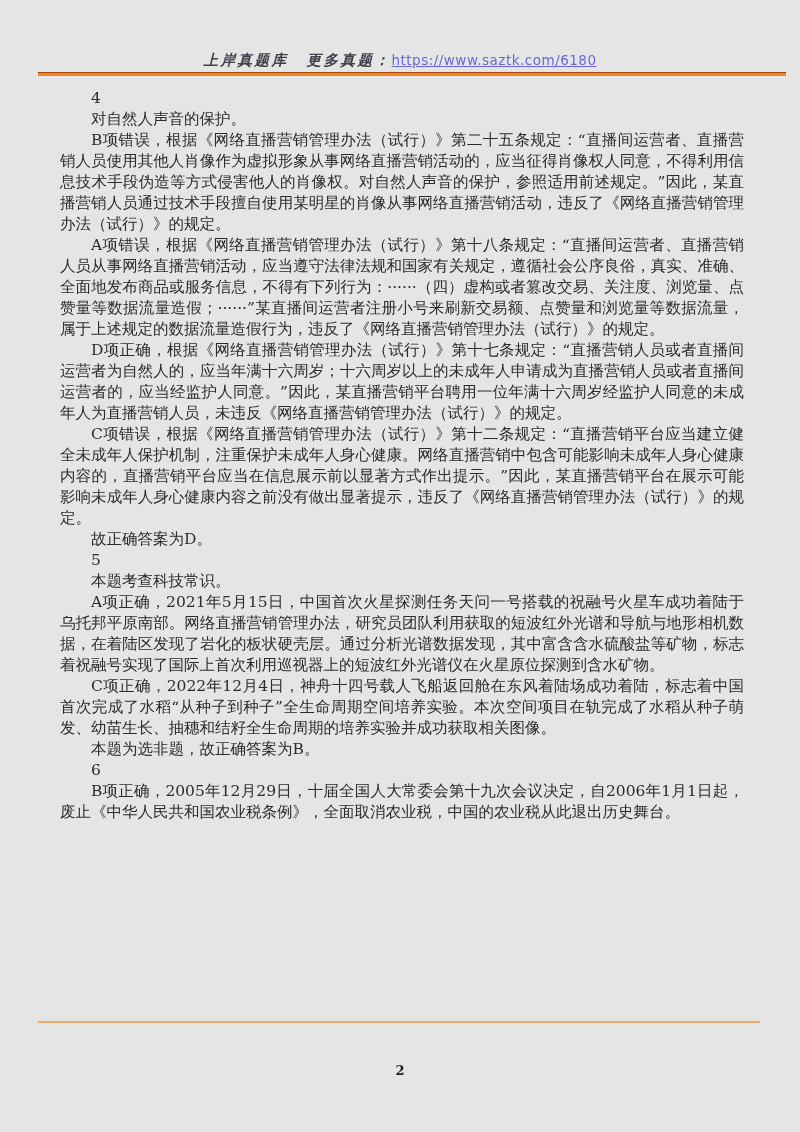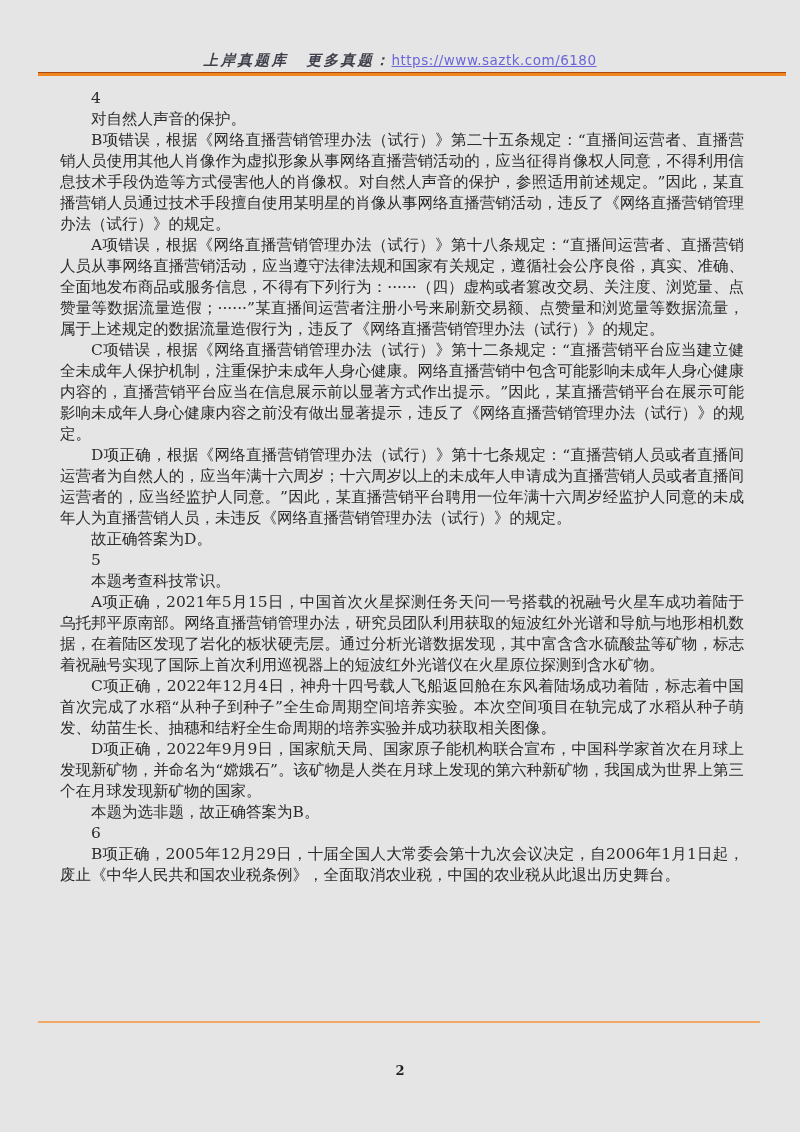--- a/index.html
+++ b/index.html
@@ -95,30 +95,29 @@
   </div>
 
   <div class="header-rule"></div>
 
   <div class="content" id="content">
       <section>
         <p class="para">4</p>
         <p class="para">对自然人声音的保护。</p>
         <p class="para">B项错误，根据《网络直播营销管理办法（试行）》第二十五条规定：“直播间运营者、直播营销人员使用其他人肖像作为虚拟形象从事网络直播营销活动的，应当征得肖像权人同意，不得利用信息技术手段伪造等方式侵害他人的肖像权。对自然人声音的保护，参照适用前述规定。”因此，某直播营销人员通过技术手段擅自使用某明星的肖像从事网络直播营销活动，违反了《网络直播营销管理办法（试行）》的规定。</p>
         <p class="para">A项错误，根据《网络直播营销管理办法（试行）》第十八条规定：“直播间运营者、直播营销人员从事网络直播营销活动，应当遵守法律法规和国家有关规定，遵循社会公序良俗，真实、准确、全面地发布商品或服务信息，不得有下列行为：······（四）虚构或者篡改交易、关注度、浏览量、点赞量等数据流量造假；······”某直播间运营者注册小号来刷新交易额、点赞量和浏览量等数据流量，属于上述规定的数据流量造假行为，违反了《网络直播营销管理办法（试行）》的规定。</p>
+        <p class="para">D项正确，根据《网络直播营销管理办法（试行）》第十七条规定：“直播营销人员或者直播间运营者为自然人的，应当年满十六周岁；十六周岁以上的未成年人申请成为直播营销人员或者直播间运营者的，应当经监护人同意。”因此，某直播营销平台聘用一位年满十六周岁经监护人同意的未成年人为直播营销人员，未违反《网络直播营销管理办法（试行）》的规定。</p>
         <p class="para">C项错误，根据《网络直播营销管理办法（试行）》第十二条规定：“直播营销平台应当建立健全未成年人保护机制，注重保护未成年人身心健康。网络直播营销中包含可能影响未成年人身心健康内容的，直播营销平台应当在信息展示前以显著方式作出提示。”因此，某直播营销平台在展示可能影响未成年人身心健康内容之前没有做出显著提示，违反了《网络直播营销管理办法（试行）》的规定。</p>
-        <p class="para">D项正确，根据《网络直播营销管理办法（试行）》第十七条规定：“直播营销人员或者直播间运营者为自然人的，应当年满十六周岁；十六周岁以上的未成年人申请成为直播营销人员或者直播间运营者的，应当经监护人同意。”因此，某直播营销平台聘用一位年满十六周岁经监护人同意的未成年人为直播营销人员，未违反《网络直播营销管理办法（试行）》的规定。</p>
         <p class="para">故正确答案为D。</p>
       </section>
       <section>
         <p class="para">5</p>
         <p class="para">本题考查科技常识。</p>
         <p class="para">A项正确，2021年5月15日，中国首次火星探测任务天问一号搭载的祝融号火星车成功着陆于乌托邦平原南部。网络直播营销管理办法，研究员团队利用获取的短波红外光谱和导航与地形相机数据，在着陆区发现了岩化的板状硬壳层。通过分析光谱数据发现，其中富含含水硫酸盐等矿物，标志着祝融号实现了国际上首次利用巡视器上的短波红外光谱仪在火星原位探测到含水矿物。</p>
         <p class="para">C项正确，2022年12月4日，神舟十四号载人飞船返回舱在东风着陆场成功着陆，标志着中国首次完成了水稻“从种子到种子”全生命周期空间培养实验。本次空间项目在轨完成了水稻从种子萌发、幼苗生长、抽穗和结籽全生命周期的培养实验并成功获取相关图像。</p>
-        <p class="para">D项正确，2022年9月9日，国家航天局、国家原子能机构联合宣布，中国科学家首次在月球上发现新矿物，并命名为“嫦娥石”。该矿物是人类在月球上发现的第六种新矿物，我国成为世界上第三个在月球发现新矿物的国家。</p>
         <p class="para">本题为选非题，故正确答案为B。</p>
       </section>
       <section>
         <p class="para">6</p>
         <p class="para">B项正确，2005年12月29日，十届全国人大常委会第十九次会议决定，自2006年1月1日起，废止《中华人民共和国农业税条例》，全面取消农业税，中国的农业税从此退出历史舞台。</p>
       </section>
     </div>
 
   <div class="footer-rule"></div>
 

